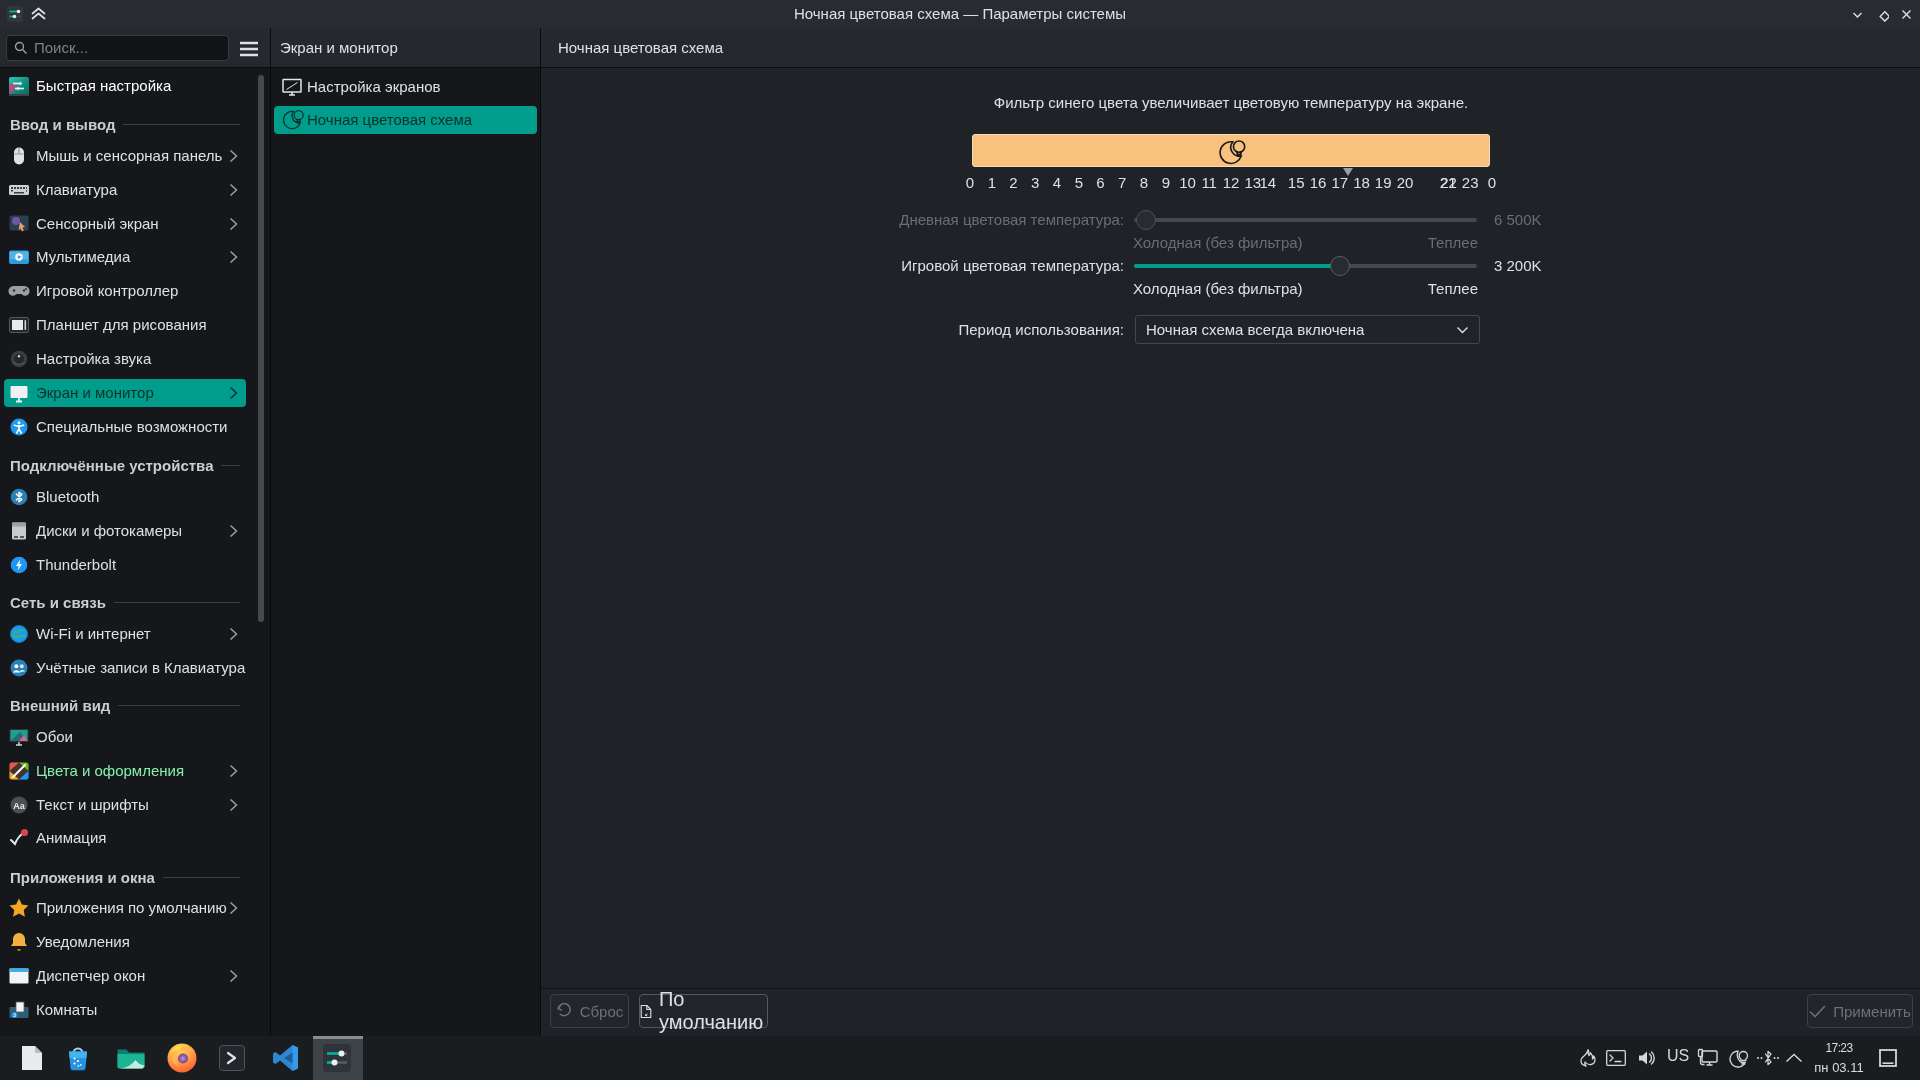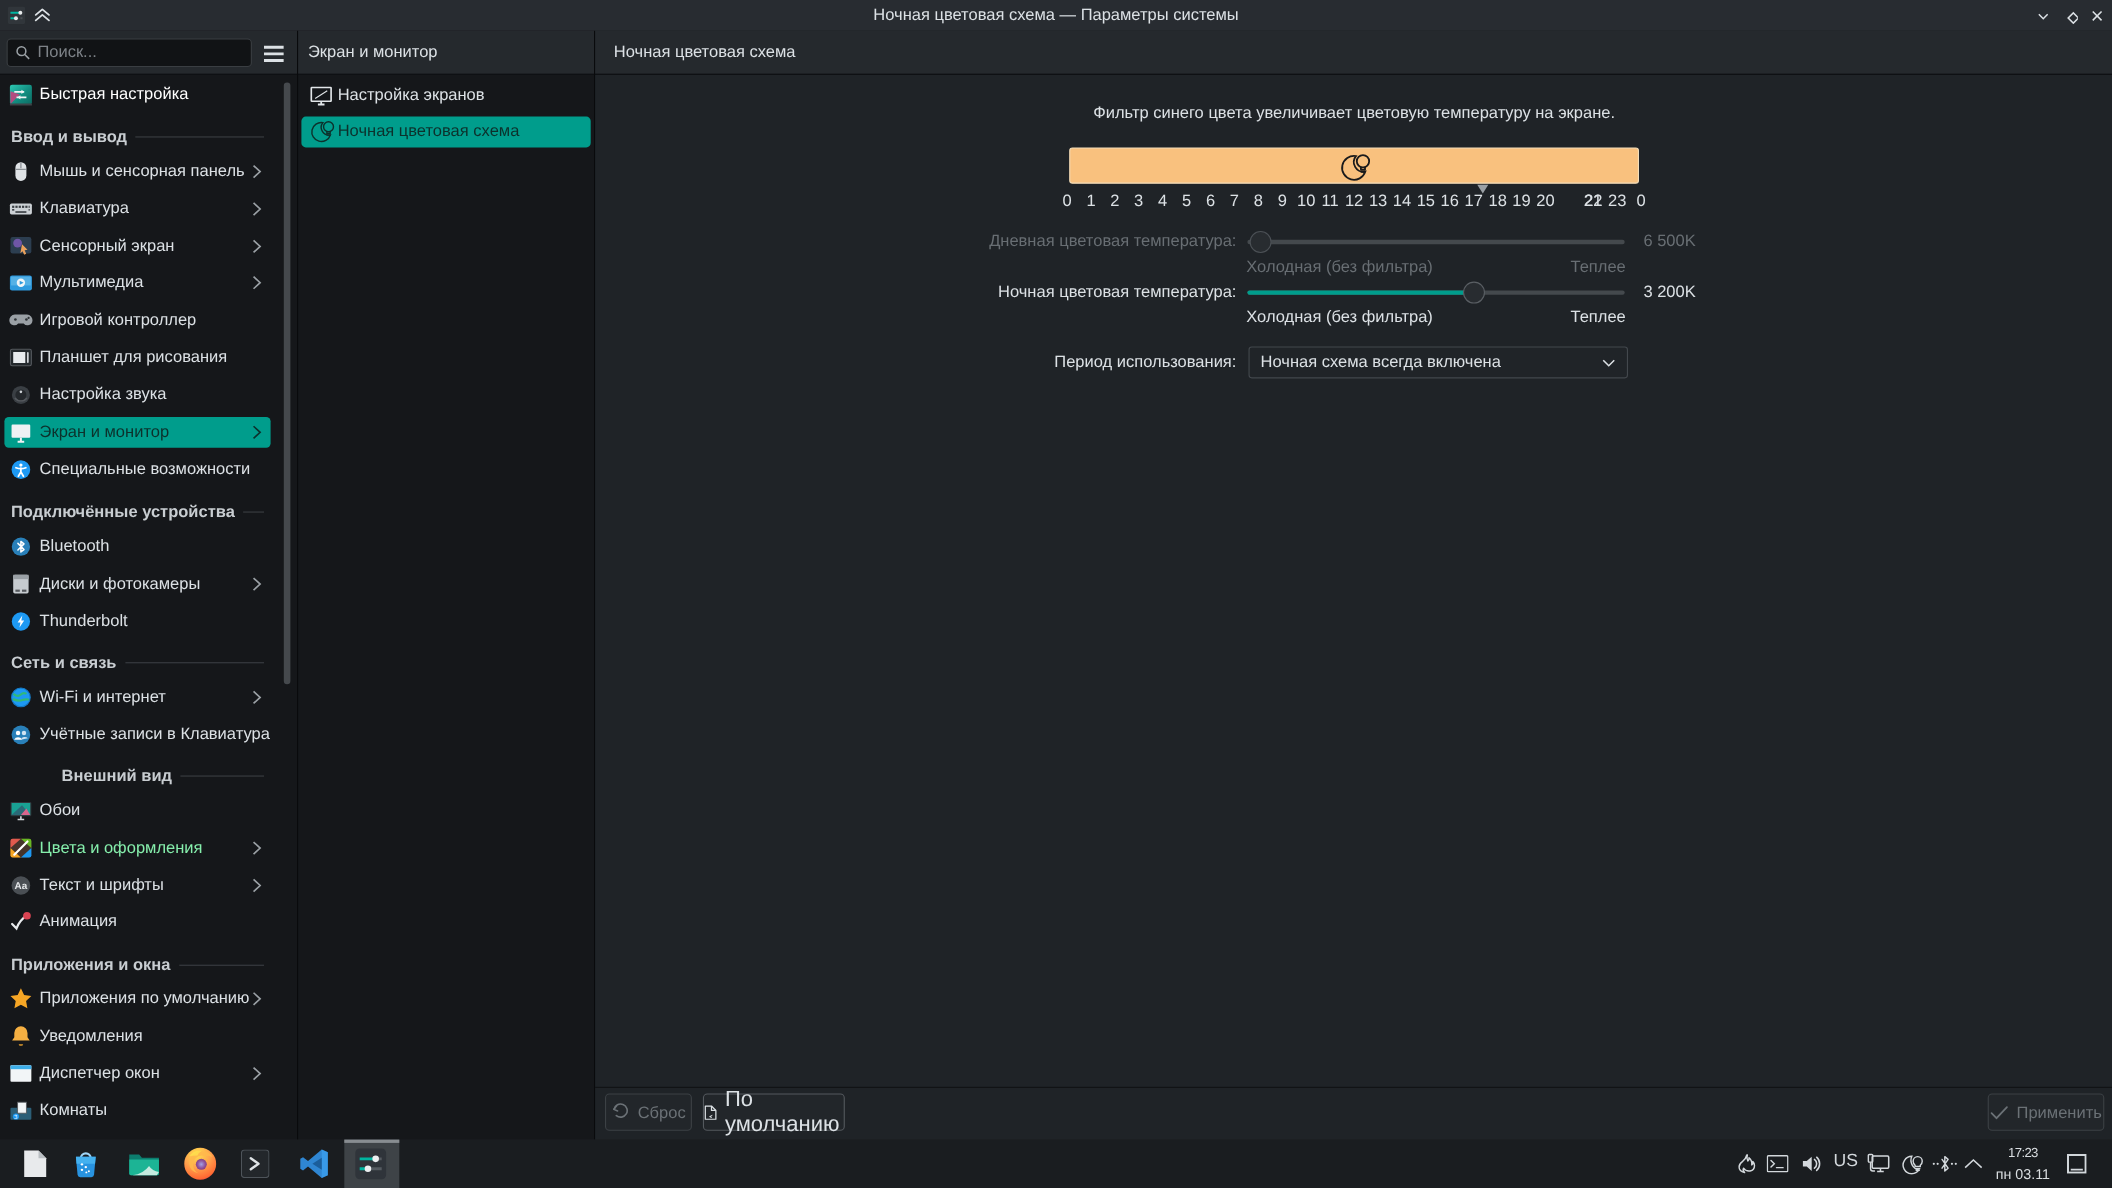--- a/index.html
+++ b/index.html
@@ -255,21 +255,21 @@
     <svg width="22" height="22" viewBox="0 0 22 22">
       <circle cx="11" cy="11" r="8.5" fill="#2980b9"></circle>
       <circle cx="8.4" cy="9.3" r="2" fill="#fff"></circle>
       <circle cx="13.8" cy="9.3" r="2" fill="#cfe3f2"></circle>
       <path d="M4.8 15.4 a4 4 0 0 1 7.2 0 z" fill="#fff"></path>
       <path d="M10.8 15.4 a4 4 0 0 1 6.6-1.2 z" fill="#cfe3f2"></path>
     </svg>
   </div>
 <div class="txt" style="left:36px;top:657px;height:22px;line-height:22px;color:#dce1e5;">Учётные записи в Клавиатура</div>
 <div class="abs" style="left:10px;top:694px;width:230px;height:22px;display:flex;align-items:center;gap:8px;">
-    <span style="font-size:15px;font-weight:bold;color:#c8cdd1;white-space:nowrap;margin-left:46px;">Внешний вид</span>
+    <span style="font-size:15px;font-weight:bold;color:#c8cdd1;white-space:nowrap;">Внешний вид</span>
     <span style="flex:1;height:1px;background:#3a3e42;"></span>
   </div>
 <div class="abs" style="left:8px;top:726px;">
     <svg width="22" height="22" viewBox="0 0 22 22">
       <rect x="1.5" y="3" width="19" height="13" rx="1" fill="#30343a"></rect>
       <rect x="2.5" y="4" width="17" height="11" fill="#19a194"></rect>
       <path d="M2.5 15 L12 6 l7.5 9 z" fill="#2a6a77"></path>
       <path d="M11 15 l5-6 3.5 6z" fill="#d8668d"></path>
       <path d="M8 19 h6 M11 16 v3" stroke="#cfd4d8" stroke-width="1.5"></path>
     </svg>
@@ -401,39 +401,39 @@
 <div class="txt" style="left:1042.0px;top:172px;width:30px;height:21px;line-height:21px;text-align:center;">4</div>
 <div class="txt" style="left:1063.8px;top:172px;width:30px;height:21px;line-height:21px;text-align:center;">5</div>
 <div class="txt" style="left:1085.5px;top:172px;width:30px;height:21px;line-height:21px;text-align:center;">6</div>
 <div class="txt" style="left:1107.2px;top:172px;width:30px;height:21px;line-height:21px;text-align:center;">7</div>
 <div class="txt" style="left:1129.0px;top:172px;width:30px;height:21px;line-height:21px;text-align:center;">8</div>
 <div class="txt" style="left:1150.8px;top:172px;width:30px;height:21px;line-height:21px;text-align:center;">9</div>
 <div class="txt" style="left:1172.5px;top:172px;width:30px;height:21px;line-height:21px;text-align:center;">10</div>
 <div class="txt" style="left:1194.2px;top:172px;width:30px;height:21px;line-height:21px;text-align:center;">11</div>
 <div class="txt" style="left:1216.0px;top:172px;width:30px;height:21px;line-height:21px;text-align:center;">12</div>
 <div class="txt" style="left:1237.8px;top:172px;width:30px;height:21px;line-height:21px;text-align:center;">13</div>
-<div class="txt" style="left:1259.5px;top:172px;width:30px;height:21px;line-height:21px;text-align:center;">14</div>
+<div class="txt" style="left:1259.5px;top:172px;width:30px;height:21px;line-height:21px;">14</div>
 <div class="txt" style="left:1281.2px;top:172px;width:30px;height:21px;line-height:21px;text-align:center;">15</div>
 <div class="txt" style="left:1303.0px;top:172px;width:30px;height:21px;line-height:21px;text-align:center;">16</div>
 <div class="txt" style="left:1324.8px;top:172px;width:30px;height:21px;line-height:21px;text-align:center;">17</div>
 <div class="txt" style="left:1346.5px;top:172px;width:30px;height:21px;line-height:21px;text-align:center;">18</div>
 <div class="txt" style="left:1368.2px;top:172px;width:30px;height:21px;line-height:21px;text-align:center;">19</div>
 <div class="txt" style="left:1390.0px;top:172px;width:30px;height:21px;line-height:21px;text-align:center;">20</div>
 <div class="txt" style="left:1411.8px;top:172px;width:30px;height:21px;line-height:21px;text-align:center;padding-left:28px;">21</div>
 <div class="txt" style="left:1433.5px;top:172px;width:30px;height:21px;line-height:21px;text-align:center;">22</div>
 <div class="txt" style="left:1455.2px;top:172px;width:30px;height:21px;line-height:21px;text-align:center;">23</div>
 <div class="txt" style="left:1477.0px;top:172px;width:30px;height:21px;line-height:21px;text-align:center;">0</div>
 <div class="abs" style="left:1343px;top:168px;width:0;height:0;border-left:5px solid transparent;border-right:5px solid transparent;border-top:8px solid #9aa0a5;"></div>
 <div class="txt" style="left:824px;top:209px;width:300px;height:22px;line-height:22px;text-align:right;color:#686e73;">Дневная цветовая температура:</div>
 <div class="abs" style="left:1134px;top:218px;width:343px;height:4px;border-radius:2px;background:#44494d;"></div>
 <div class="abs" style="left:1136px;top:210px;width:20px;height:20px;border-radius:50%;background:#282c30;border:1.5px solid #4c5156;"></div>
 <div class="txt" style="left:1494px;top:209px;height:22px;line-height:22px;color:#686e73;">6 500K</div>
 <div class="txt" style="left:1133px;top:232px;height:22px;line-height:22px;color:#686e73;">Холодная (без фильтра)</div>
 <div class="txt" style="left:1278px;top:232px;width:200px;height:22px;line-height:22px;text-align:right;color:#686e73;">Теплее</div>
-<div class="txt" style="left:824px;top:255px;width:300px;height:22px;line-height:22px;text-align:right;">Ночная цветовая температура:</div>
+<div class="txt" style="left:824px;top:255px;width:300px;height:22px;line-height:22px;text-align:right;">Игровой цветовая температура:</div>
 <div class="abs" style="left:1134px;top:264px;width:343px;height:4px;border-radius:2px;background:#44494d;"></div>
 <div class="abs" style="left:1134px;top:264px;width:206px;height:4px;border-radius:2px;background:#009d8c;"></div>
 <div class="abs" style="left:1330px;top:256px;width:20px;height:20px;border-radius:50%;background:#282c30;border:1.5px solid #5a5f64;"></div>
 <div class="txt" style="left:1494px;top:255px;height:22px;line-height:22px;">3 200K</div>
 <div class="txt" style="left:1133px;top:278px;height:22px;line-height:22px;">Холодная (без фильтра)</div>
 <div class="txt" style="left:1278px;top:278px;width:200px;height:22px;line-height:22px;text-align:right;">Теплее</div>
 <div class="txt" style="left:824px;top:319px;width:300px;height:22px;line-height:22px;text-align:right;">Период использования:</div>
 <div class="abs" style="left:1135px;top:315px;width:345px;height:29px;background:#202428;border:1px solid #43484d;border-radius:3px;"></div>
 <div class="txt" style="left:1146px;top:316px;height:27px;line-height:27px;">Ночная схема всегда включена</div>
 <div class="abs" style="left:1456px;top:326px;">

